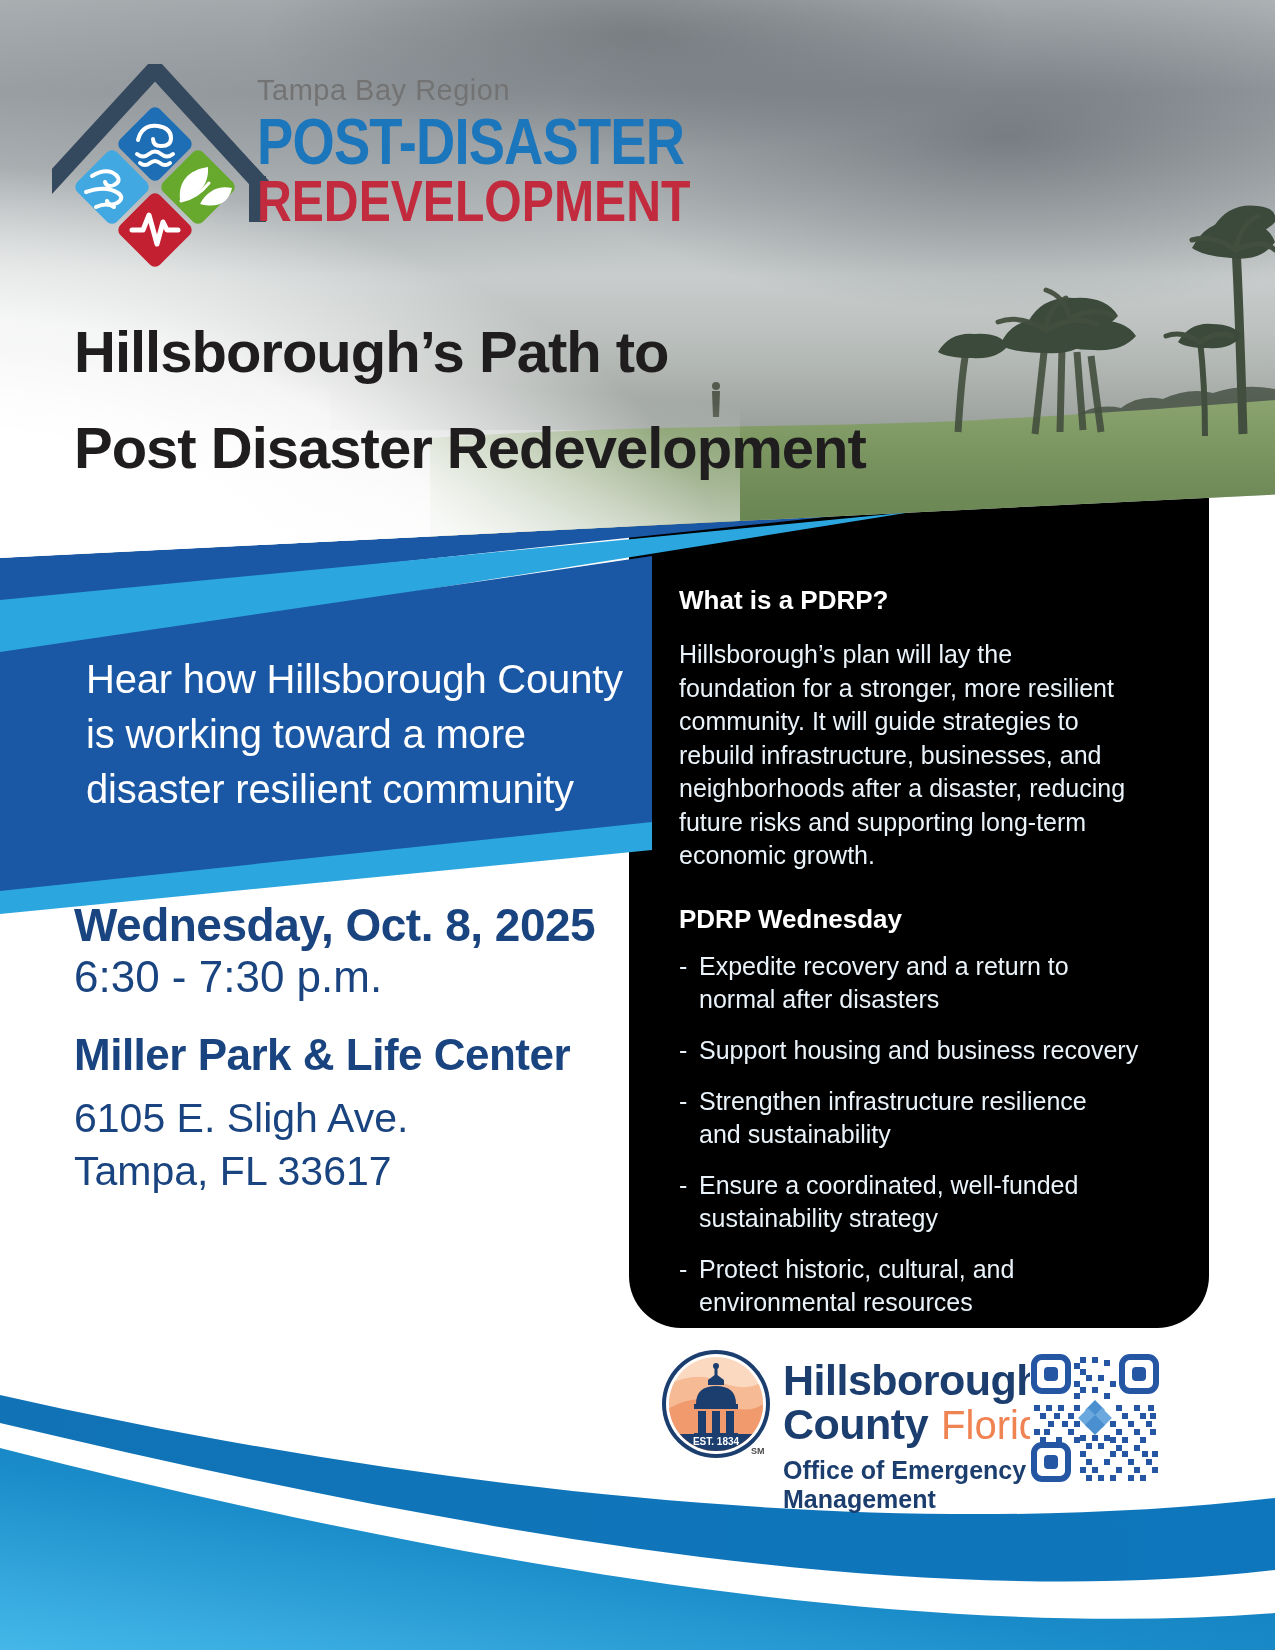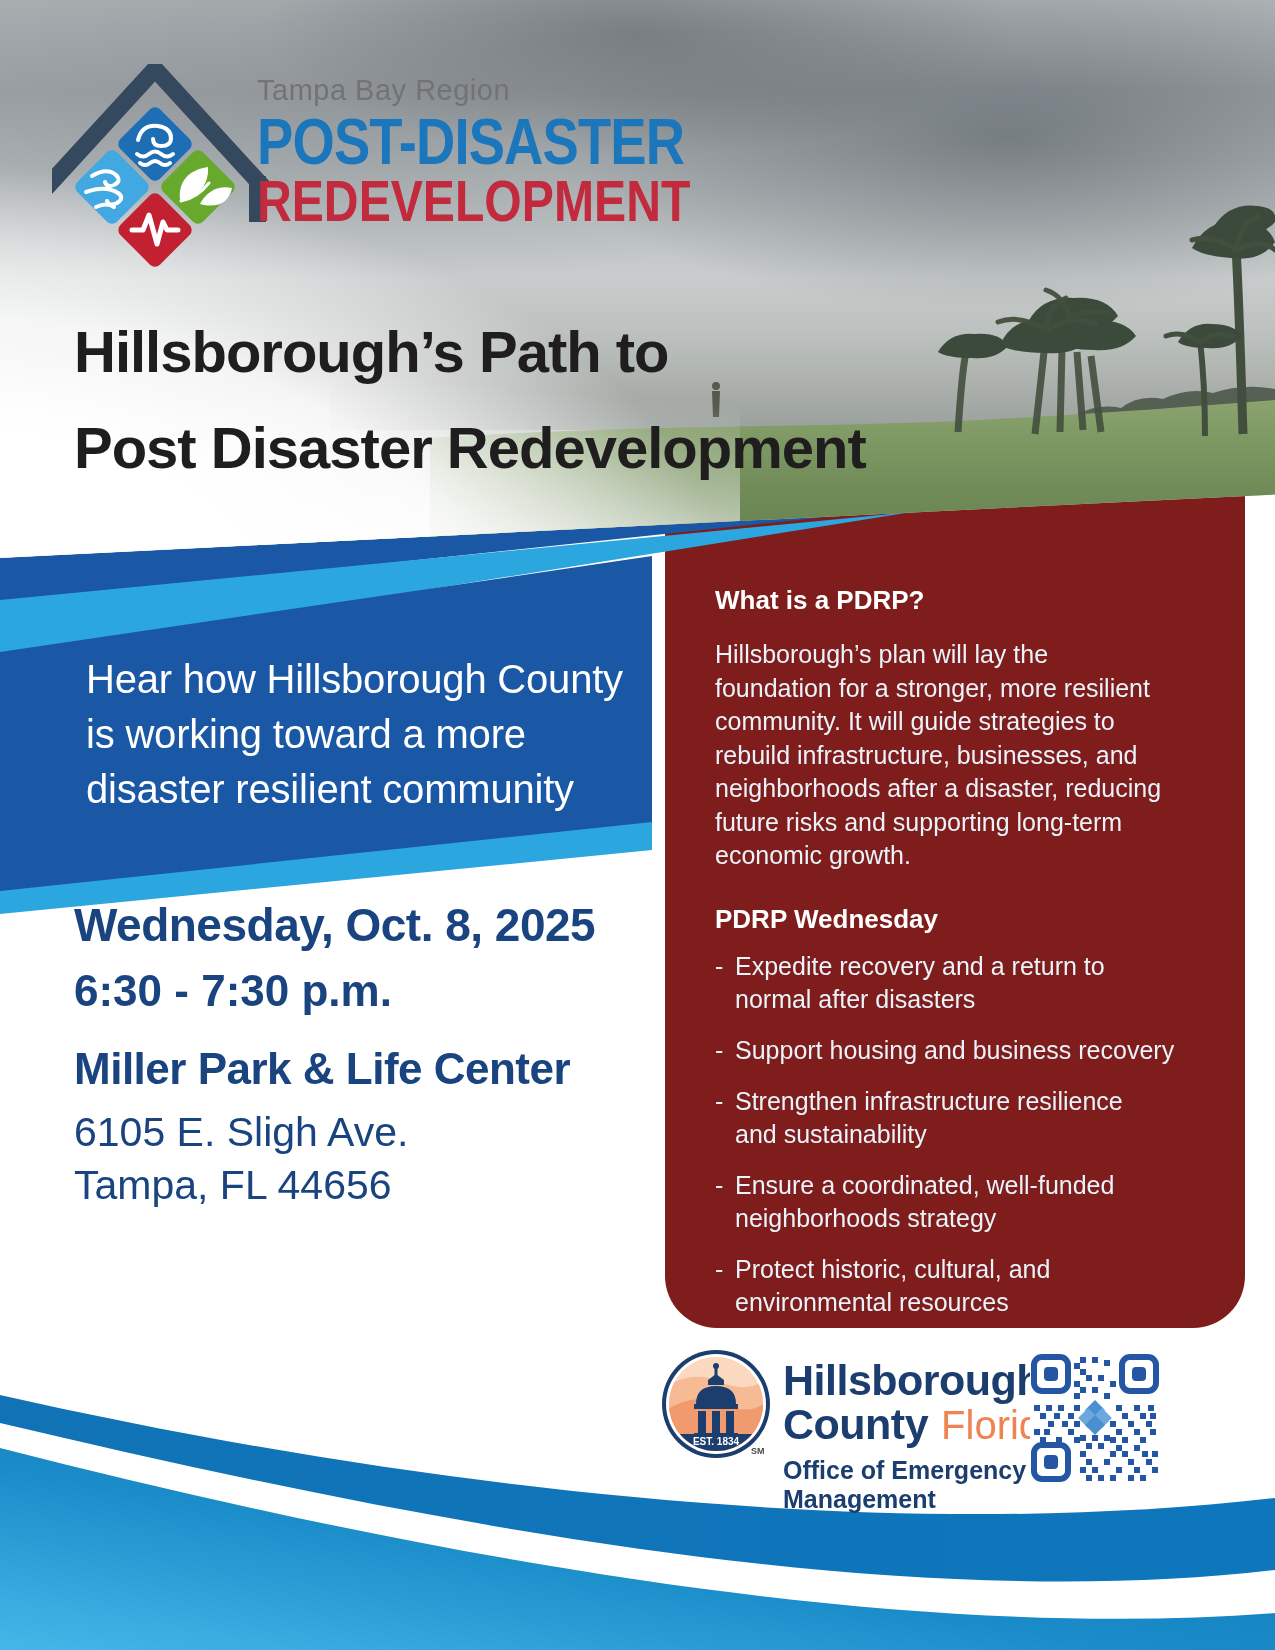--- a/index.html
+++ b/index.html
@@ -47,27 +47,27 @@
     font-size:58px;letter-spacing:-1px;line-height:96px;white-space:pre-line;}
   
   .banner-svg{position:absolute;left:0;top:450px;}
   .banner-text{
     position:absolute;left:86px;top:652px;width:560px;color:#ffffff;
     font-size:40px;font-weight:400;line-height:55px;white-space:pre-line;letter-spacing:-.2px;
   }
   
   .event{position:absolute;left:74px;top:898px;color:#1a4480;}
   .event .date{font-size:46px;font-weight:700;letter-spacing:-.5px;text-align:center;}
-  .event .time{font-size:44px;font-weight:700;margin-top:14px;}
+  .event .time{font-size:44px;font-weight:400;}
   .event .venue{font-size:44px;font-weight:700;letter-spacing:-.5px;margin-top:28px;}
   .event .addr{font-size:41px;font-weight:400;margin-top:12px;line-height:53px;white-space:pre-line;}
   
   .info-box{
-    position:absolute;left:665px;top:460px;width:580px;height:868px;
-    background:#7f1d1d;border-radius:14px 14px 52px 52px;
+    position:absolute;left:629px;top:460px;width:580px;height:868px;
+    background:#000000;border-radius:14px 14px 52px 52px;
     box-sizing:border-box;padding:125px 14px 0 50px;color:#eaf3fa;
   }
   .info-box h3{margin:0;font-size:26px;font-weight:700;color:#ffffff;}
   .info-box .para{margin:22px 0 0 0;font-size:25px;line-height:33.5px;white-space:pre-line;}
   .info-box .obj-head{margin-top:31px;}
   .info-box ul{list-style:none;margin:15px 0 0 0;padding:0;}
   .info-box li{display:flex;font-size:25px;line-height:33px;margin-bottom:18px;}
   .info-box li .dash{width:20px;flex:none;}
   .info-box li .obj-text{white-space:pre-line;}
   
@@ -107,21 +107,21 @@
           <span class="obj-text">Support housing and business recovery</span>
         </li>
       <li>
           <span class="dash">-</span>
           <span class="obj-text">Strengthen infrastructure resilience
 and sustainability</span>
         </li>
       <li>
           <span class="dash">-</span>
           <span class="obj-text">Ensure a coordinated, well-funded
-neighborhoods strategy</span>
+sustainability strategy</span>
         </li>
       <li>
           <span class="dash">-</span>
           <span class="obj-text">Protect historic, cultural, and
 environmental resources</span>
         </li>
     </ul>
   </div>
 
   <svg class="banner-svg" width="1275" height="480" viewBox="0 0 1275 480">
@@ -239,21 +239,21 @@
 
   <div class="banner-text">Hear how Hillsborough County
 is working toward a more
 disaster resilient community</div>
 
   <div class="event">
     <div class="date">Wednesday, Oct. 8, 2025</div>
     <div class="time">6:30 - 7:30 p.m.</div>
     <div class="venue">Miller Park &amp; Life Center</div>
     <div class="addr">6105 E. Sligh Ave.
-Tampa, FL 44656</div>
+Tampa, FL 33617</div>
   </div>
 
   <svg class="swoosh" width="1275" height="260" viewBox="0 0 1275 260">
     <defs>
       <linearGradient id="gBandA" x1="0" y1="0" x2="1" y2="0">
         <stop offset="0" stop-color="#1173b6"></stop>
           <stop offset="1" stop-color="#0e76bc"></stop>
       </linearGradient>
       <linearGradient id="gFill" x1="0" y1="1" x2="1" y2="0">
         <stop offset="0" stop-color="#45b8e9"></stop>

